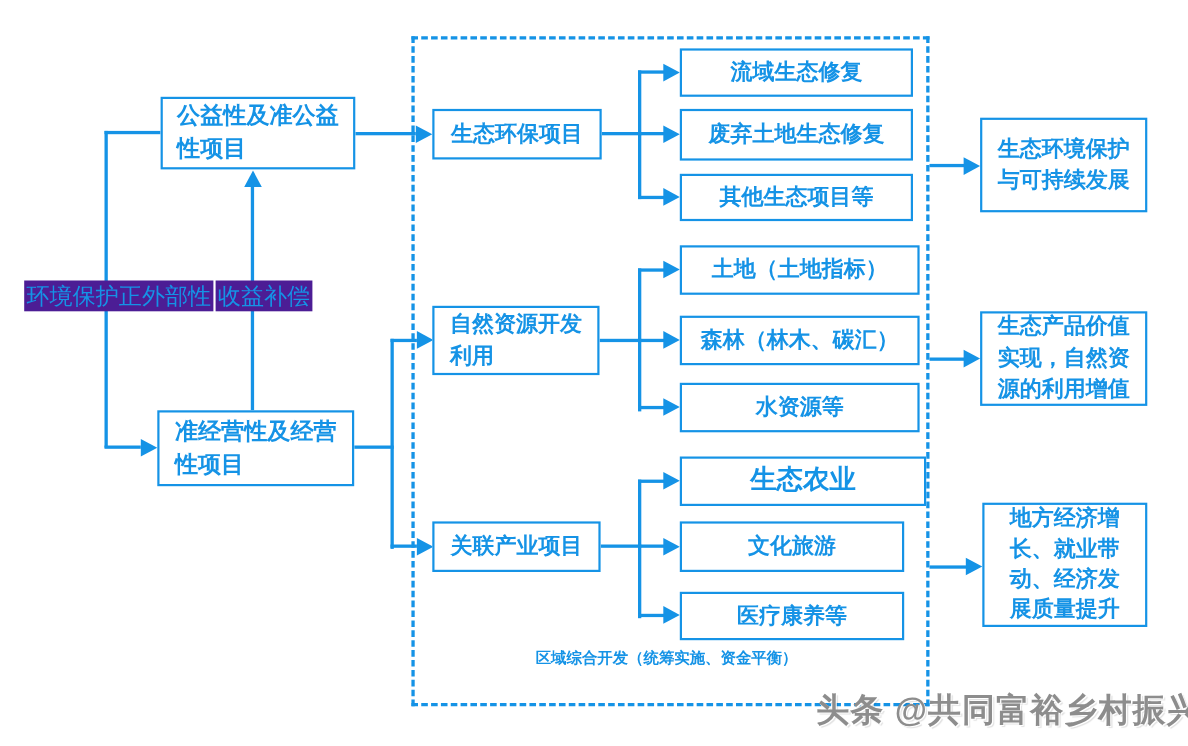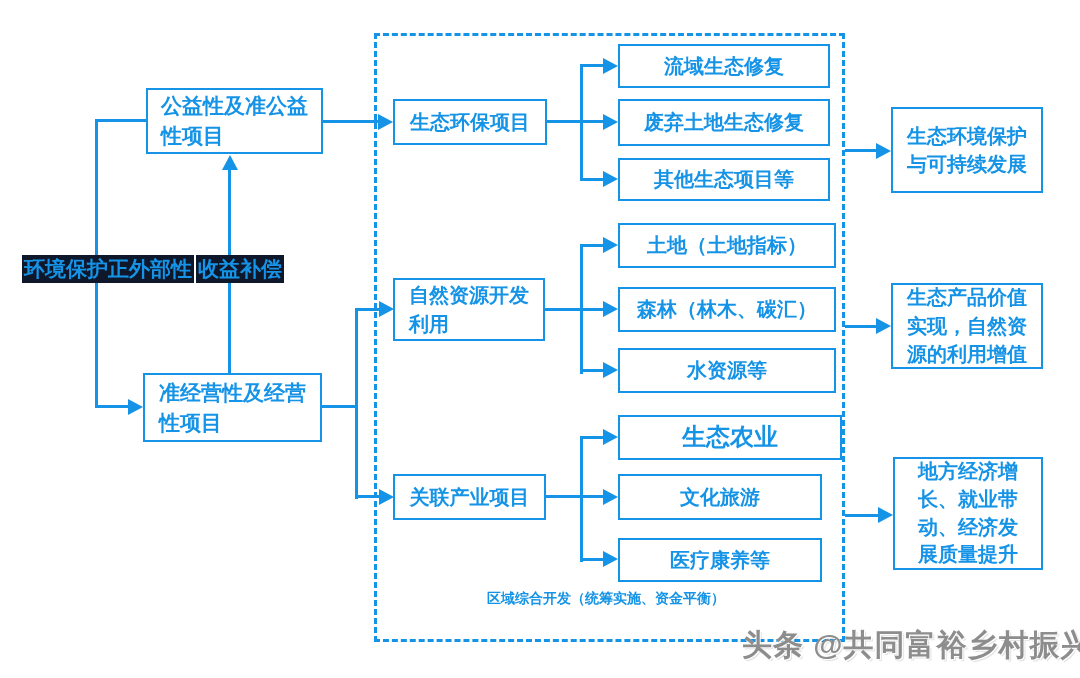--- a/index.html
+++ b/index.html
@@ -24,22 +24,22 @@
     z-index:2;line-height:1.42;
   }
   .node span{white-space:pre-line;}
   .h-line{position:absolute;height:3px;background:var(--accent);z-index:1;}
   .v-line{position:absolute;width:3px;background:var(--accent);z-index:1;}
   .arr-r{position:absolute;width:0;height:0;border-top:8px solid transparent;
     border-bottom:8px solid transparent;border-left:15px solid var(--accent);z-index:1;}
   .arr-u{position:absolute;width:0;height:0;border-left:8px solid transparent;
     border-right:8px solid transparent;border-bottom:15px solid var(--accent);z-index:1;}
   .edge-label{
-    position:absolute;color:var(--accent);font-weight:700;font-size:21px;
-    background:#0f172a;padding:0 2px;z-index:3;white-space:nowrap;
+    position:absolute;color:var(--accent);font-weight:400;font-size:21px;
+    background:#4c1d95;padding:0 2px;z-index:3;white-space:nowrap;
   }
   .caption{
     position:absolute;left:396px;top:590px;width:420px;text-align:center;
     color:var(--accent);font-weight:700;font-size:14px;z-index:2;white-space:nowrap;
   }
   .watermark{
     position:absolute;left:742px;top:625px;z-index:10;
     color:var(--watermark);font-weight:700;font-size:30px;letter-spacing:1px;
     white-space:nowrap;text-shadow:1px 1px 0 #ffffff,2px 2px 1px rgba(0,0,0,0.12);
   }

